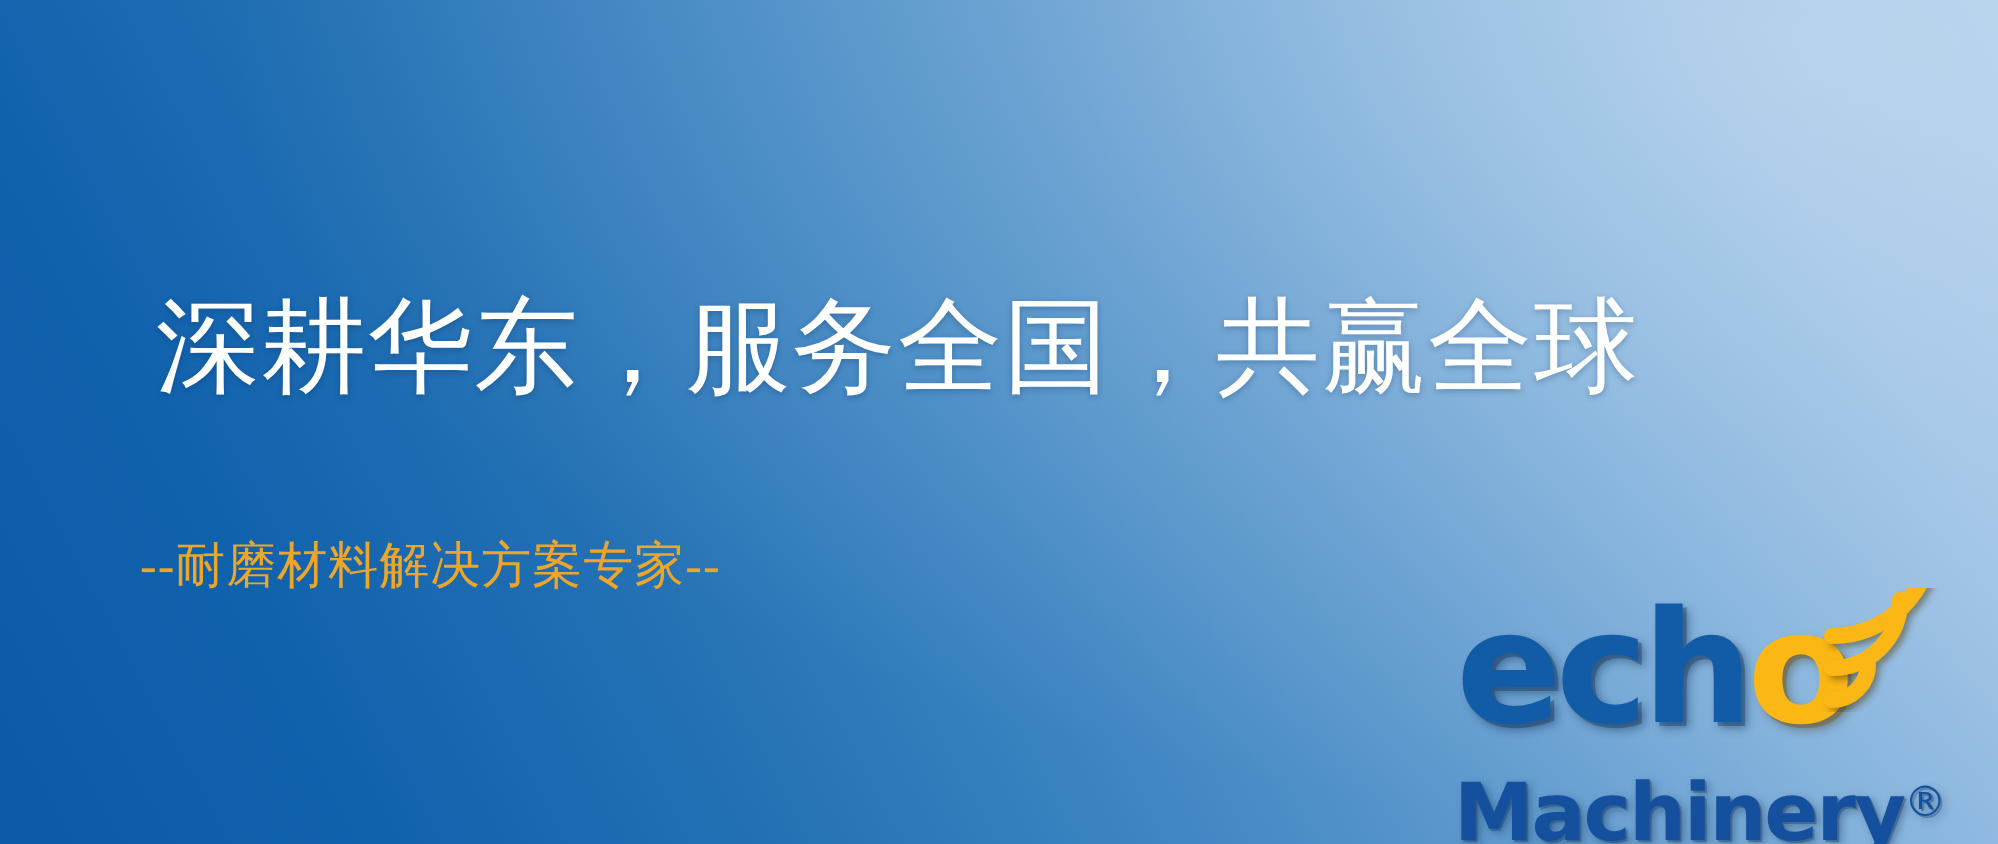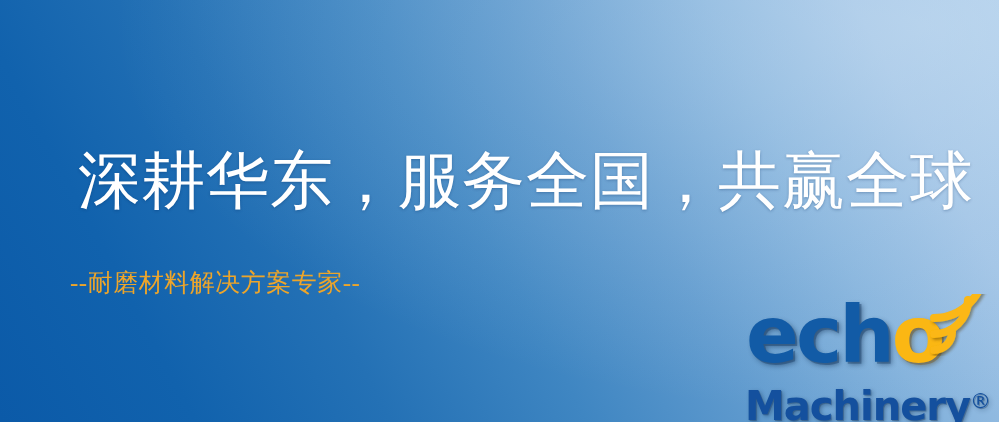--- a/index.html
+++ b/index.html
@@ -41,46 +41,45 @@
   }
 
   
   .headline {
     position: absolute;
     left: 78px;
     top: 147px;
     width: 880px;
     color: #ffffff;
     font-family: "Liberation Serif", "DejaVu Serif", serif;
-    font-size: 63px;
+    font-size: 52px;
     line-height: 1.08;
     letter-spacing: 1px;
     white-space: nowrap;
     text-shadow: 0 1px 3px rgba(0,40,90,0.30);
     z-index: 3;
-    text-align: right;
   }
 
   
   .subtitle {
     position: absolute;
     left: 70px;
     top: 266px;
     color: #eda52a;
     font-family: "Liberation Serif", "DejaVu Serif", serif;
     font-size: 25px;
     letter-spacing: 0.5px;
     white-space: nowrap;
     z-index: 3;
   }
 
   
   .logo {
     position: absolute;
-    left: 742px;
+    left: 724px;
     top: 296px;
     width: 252px;
     height: 122px;
     z-index: 4;
   }
 
   .logo-wordmark {
     position: absolute;
     left: 4px;
     top: 0px;

